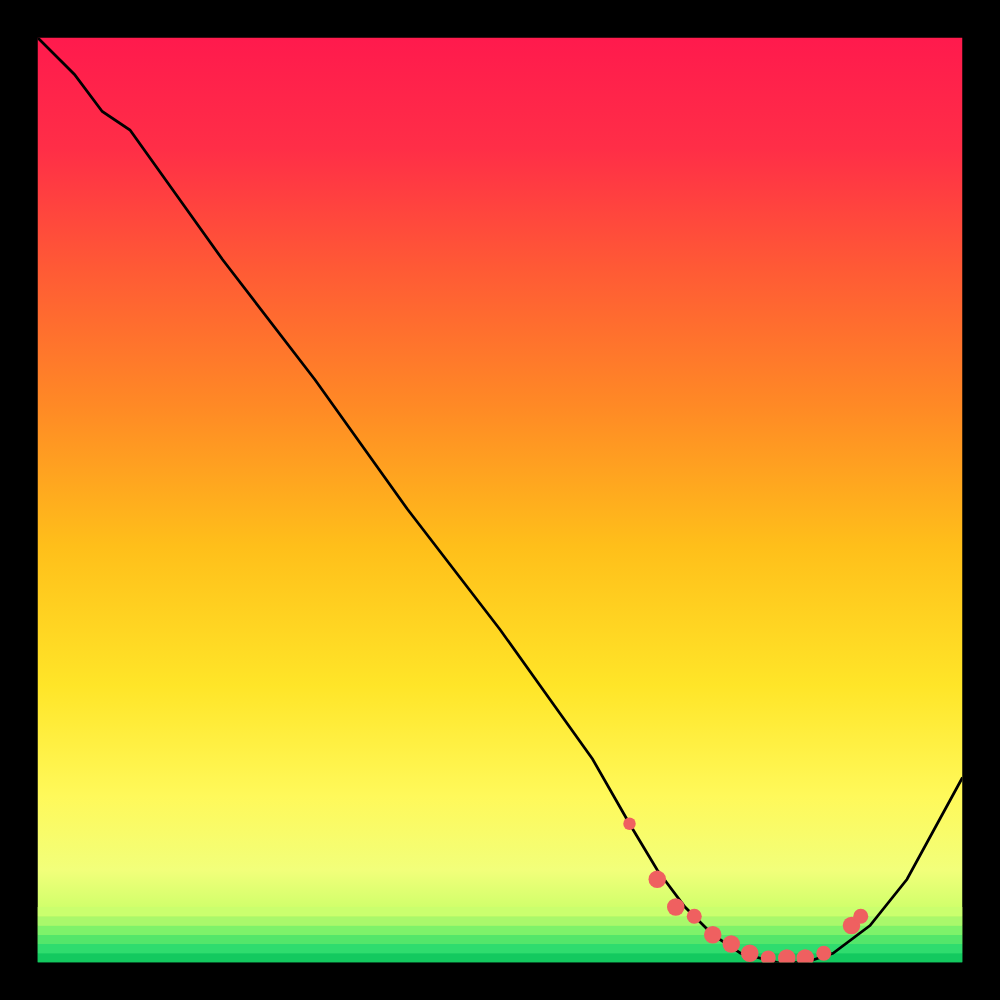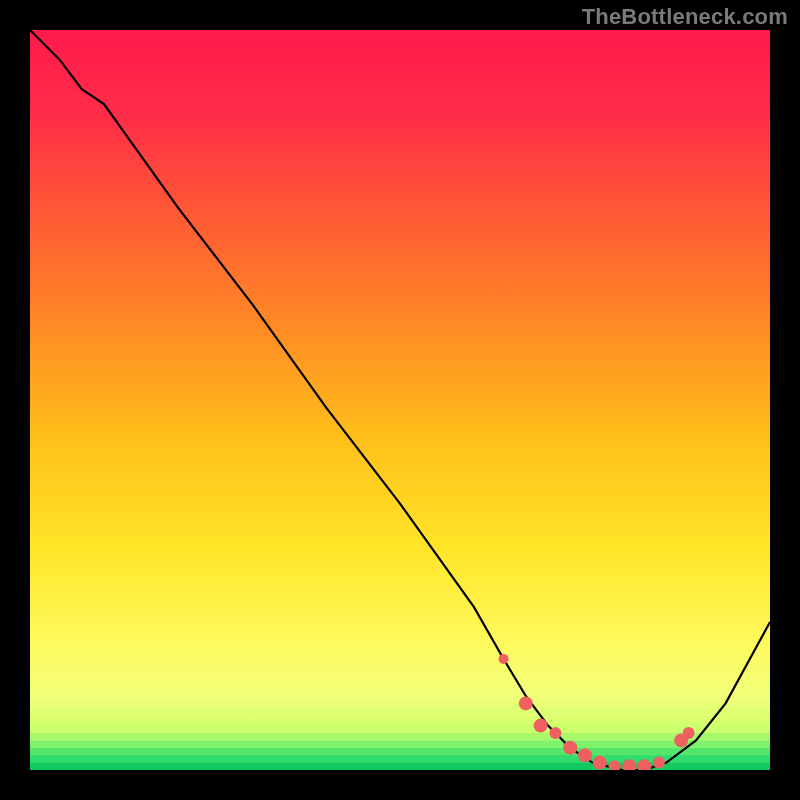--- a/index.html
+++ b/index.html
@@ -33,21 +33,20 @@
     top: 30px;
     width: 740px;
     height: 740px;
     display: block;
   }
 </style>
 </head>
 <body>
 <div class="frame">
 
-  <div class="attribution">TheBottleneck.com</div>
 
   <svg class="plot" viewBox="0 0 740 740" preserveAspectRatio="none">
     <defs>
       <linearGradient id="bg-grad" x1="0" y1="0" x2="0" y2="1">
 
       <stop offset="0.0%" stop-color="#ff1a4d"></stop>
           <stop offset="12.0%" stop-color="#ff2e47"></stop>
           <stop offset="25.0%" stop-color="#ff5a35"></stop>
           <stop offset="40.0%" stop-color="#ff8a25"></stop>
           <stop offset="55.0%" stop-color="#ffbf1a"></stop>

